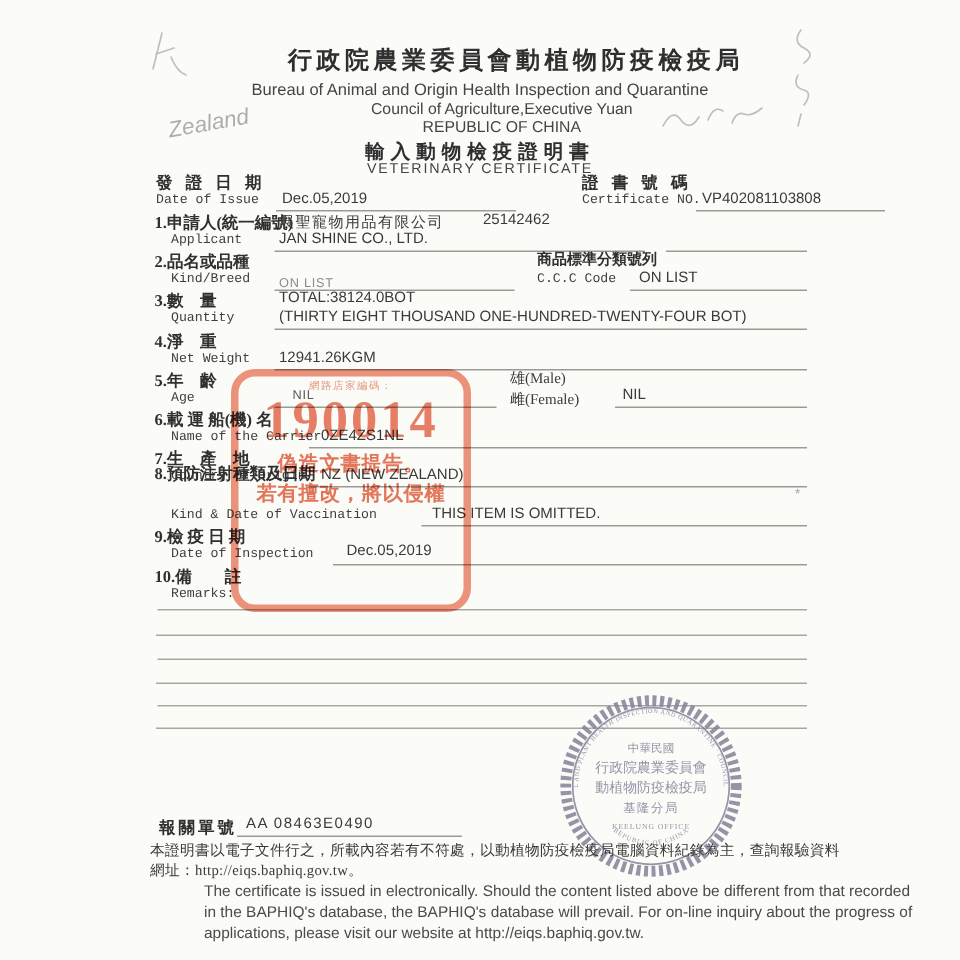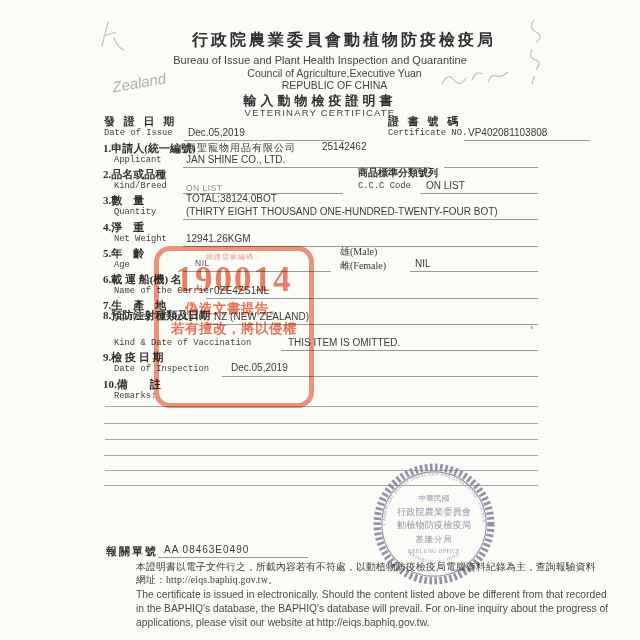--- a/index.html
+++ b/index.html
@@ -37,32 +37,32 @@
   }
   .wm1 { margin-top:5px; font-size:15px; font-weight:bold; letter-spacing:2px; color:rgba(226,100,70,0.9); }
   .wm2 { font-size:7px; color:rgba(228,110,82,0.7); letter-spacing:1px; margin-top:1px; }
   .wm-code { font-size:35px; font-weight:bold; letter-spacing:2px; line-height:1.05; color:rgba(229,106,76,0.85); }
   .wm-line { font-size:13.5px; font-weight:bold; letter-spacing:0.5px; line-height:1.5; color:rgba(226,100,70,0.88); white-space:nowrap; }
 
   
   .pencil { color:#9a9a98; opacity:0.8; font-style:italic; white-space:nowrap; }
   .scribble { stroke:#a9a9a7; fill:none; stroke-width:1.1; stroke-linecap:round; opacity:0.75; }
 
-  .footer-zh { font-family:"Liberation Serif", serif; font-size:9.8px; color:#3a3a38; white-space:nowrap; letter-spacing:0.2px;margin-left:36px; }
+  .footer-zh { font-family:"Liberation Serif", serif; font-size:9.8px; color:#3a3a38; white-space:nowrap; letter-spacing:0.2px; }
   .footer-en { font-size:10.3px; color:#4a4a48; white-space:nowrap;margin-left:36px; }
 
   .seal-svg { position:absolute; left:372px; top:462px; width:124px; height:124px; opacity:0.85; }
   .seal-text { font-family:"Liberation Serif", serif; fill:#85819a; }
   .noise-star { font-size:9px; color:#777; opacity:0.7; }
 </style>
 </head>
 <body>
 
 <div class="abs ctr title-zh" style="top:30px;margin-left:48px;">行政院農業委員會動植物防疫檢疫局</div>
-<div class="abs ctr hdr-en" style="top:54px;">Bureau of Issue and Plant Health Inspection and Quarantine</div>
+<div class="abs ctr hdr-en" style="top:54px;">Bureau of Animal and Origin Health Inspection and Quarantine</div>
 <div class="abs ctr hdr-en2" style="top:67px;">Council of Agriculture,Executive Yuan</div>
 <div class="abs ctr hdr-en2" style="top:79px;">REPUBLIC OF CHINA</div>
 <div class="abs ctr doc-zh" style="top:92px;">輸入動物檢疫證明書</div>
 <div class="abs ctr doc-en" style="top:107px;">VETERINARY CERTIFICATE</div>
 
 <div class="abs zh" style="left:104px; top:114px; letter-spacing:3px;">發 證 日 期</div>
 <div class="abs en" style="left:104px; top:128px;">Date of Issue</div>
 <div class="abs val" style="left:188px; top:127px;">Dec.05,2019</div>
 <div class="uline" style="left:184px; top:140px; width:160px;"></div>
 

